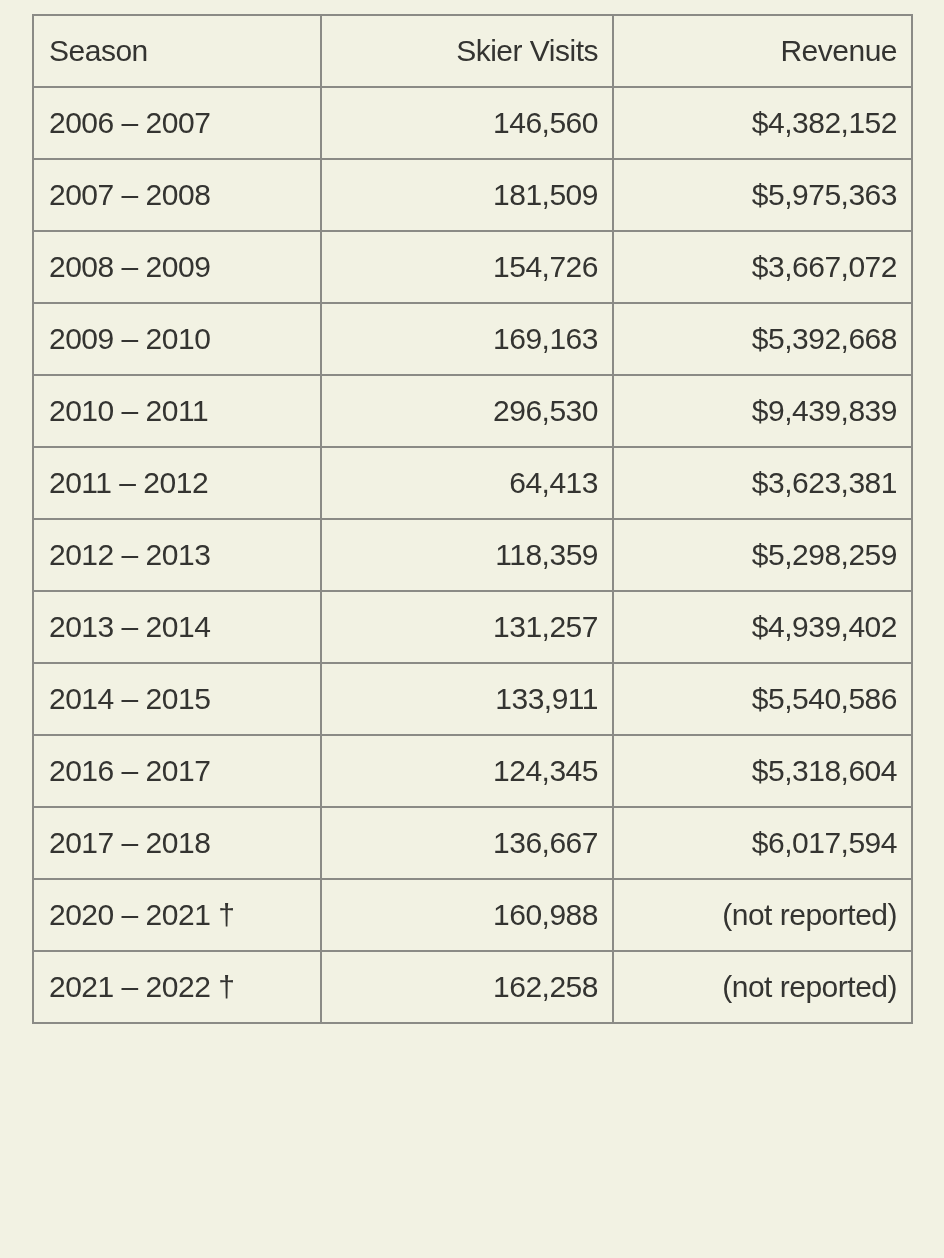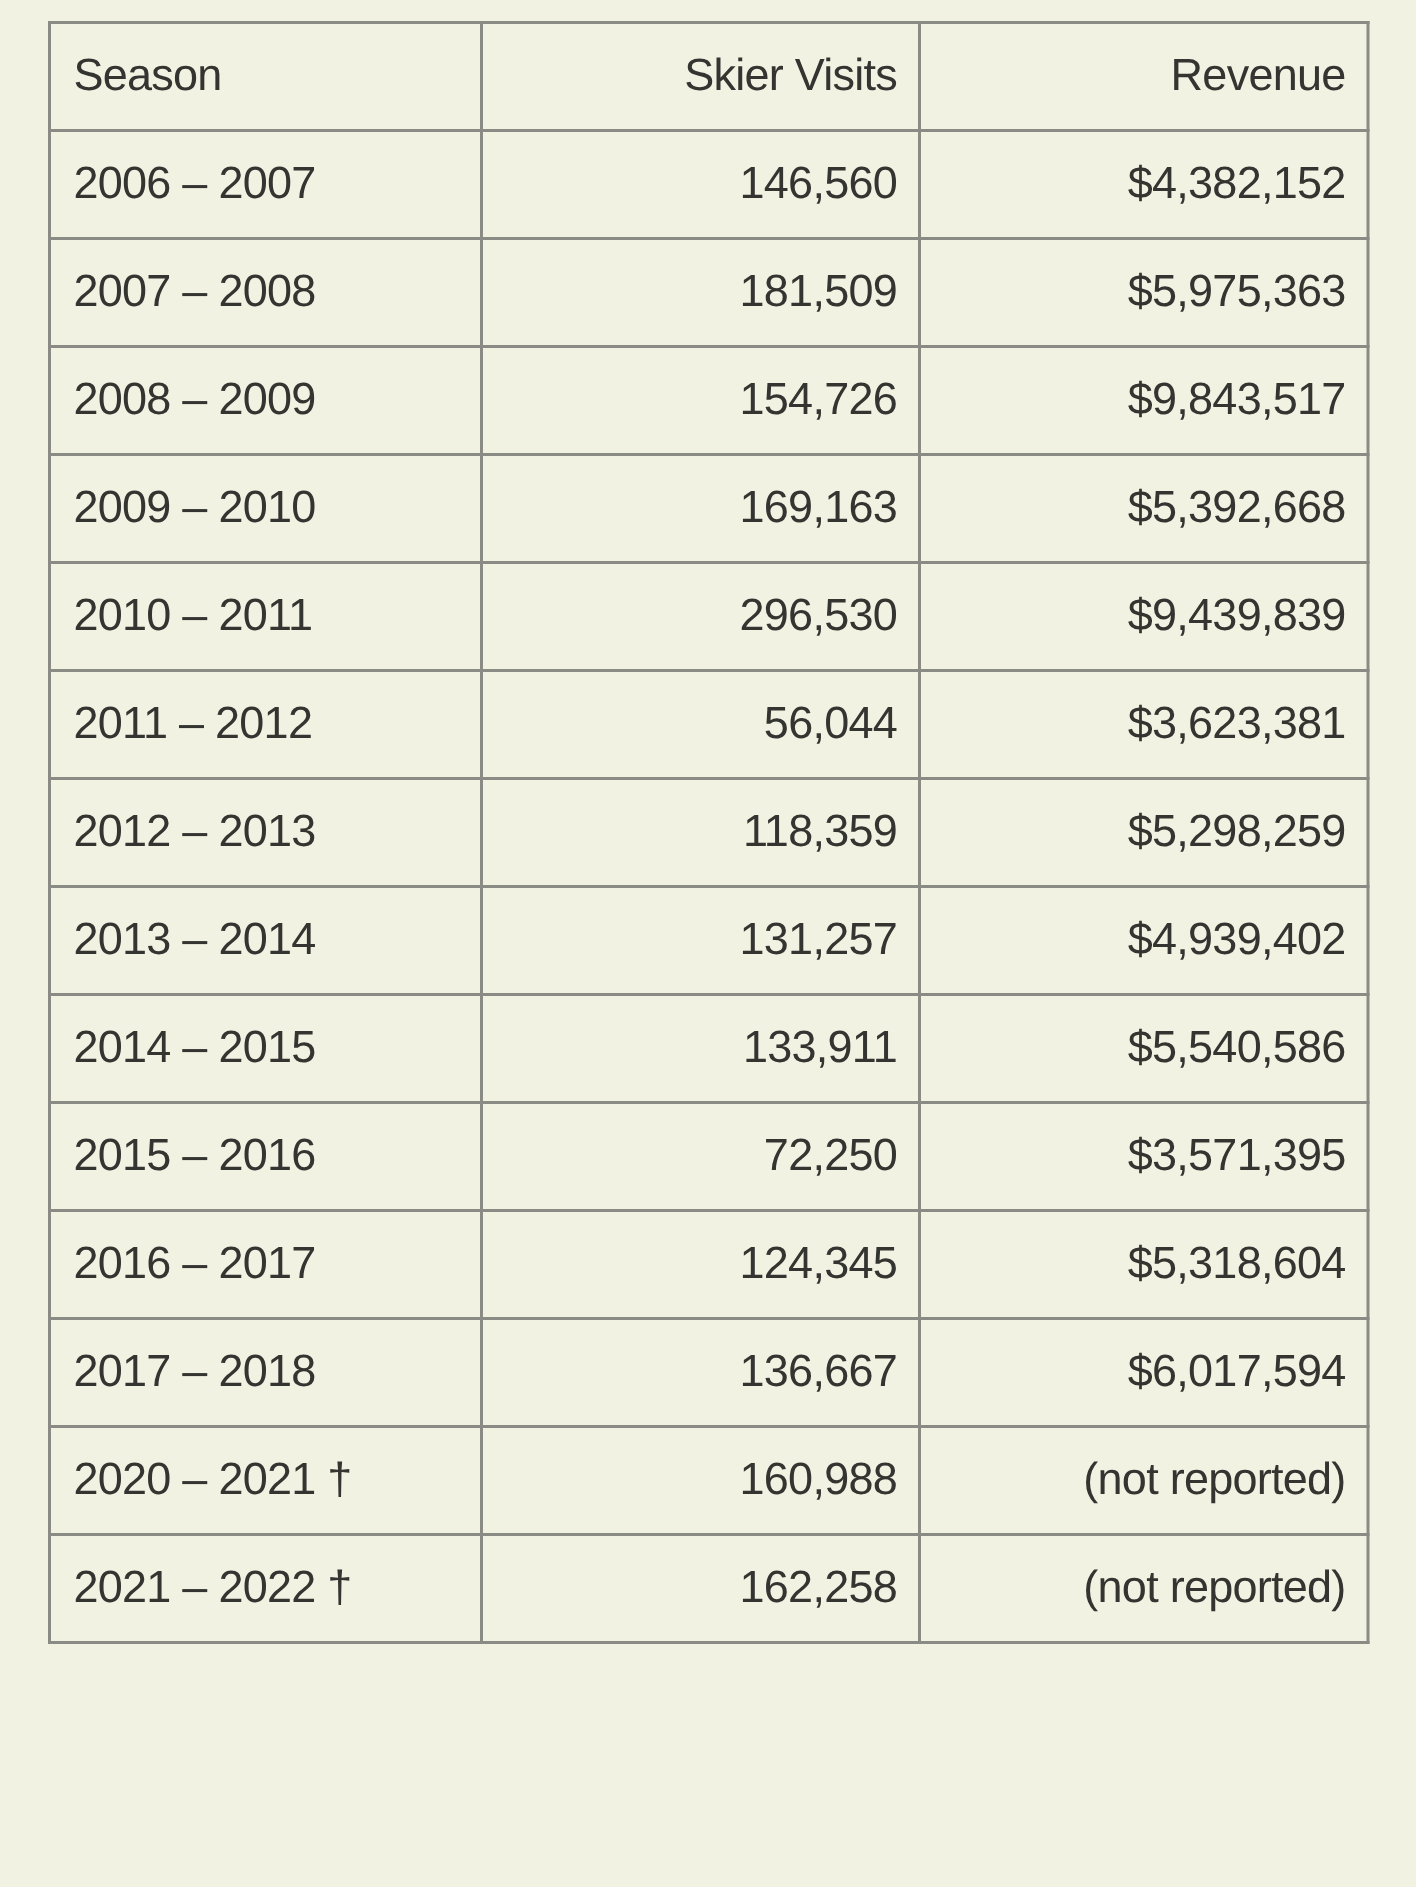--- a/index.html
+++ b/index.html
@@ -64,56 +64,51 @@
     <td class="ar">$4,382,152</td>
   </tr>
         <tr>
     <td class="al">2007 – 2008</td>
     <td class="ar">181,509</td>
     <td class="ar">$5,975,363</td>
   </tr>
         <tr>
     <td class="al">2008 – 2009</td>
     <td class="ar">154,726</td>
-    <td class="ar">$9,843,517</td>
+    <td class="ar">$3,667,072</td>
   </tr>
         <tr>
     <td class="al">2009 – 2010</td>
     <td class="ar">169,163</td>
     <td class="ar">$5,392,668</td>
   </tr>
         <tr>
     <td class="al">2010 – 2011</td>
     <td class="ar">296,530</td>
     <td class="ar">$9,439,839</td>
   </tr>
         <tr>
     <td class="al">2011 – 2012</td>
-    <td class="ar">56,044</td>
+    <td class="ar">64,413</td>
     <td class="ar">$3,623,381</td>
   </tr>
         <tr>
     <td class="al">2012 – 2013</td>
     <td class="ar">118,359</td>
     <td class="ar">$5,298,259</td>
   </tr>
         <tr>
     <td class="al">2013 – 2014</td>
     <td class="ar">131,257</td>
     <td class="ar">$4,939,402</td>
   </tr>
         <tr>
     <td class="al">2014 – 2015</td>
     <td class="ar">133,911</td>
     <td class="ar">$5,540,586</td>
-  </tr>
-        <tr>
-    <td class="al">2015 – 2016</td>
-    <td class="ar">72,250</td>
-    <td class="ar">$3,571,395</td>
   </tr>
         <tr>
     <td class="al">2016 – 2017</td>
     <td class="ar">124,345</td>
     <td class="ar">$5,318,604</td>
   </tr>
         <tr>
     <td class="al">2017 – 2018</td>
     <td class="ar">136,667</td>
     <td class="ar">$6,017,594</td>

